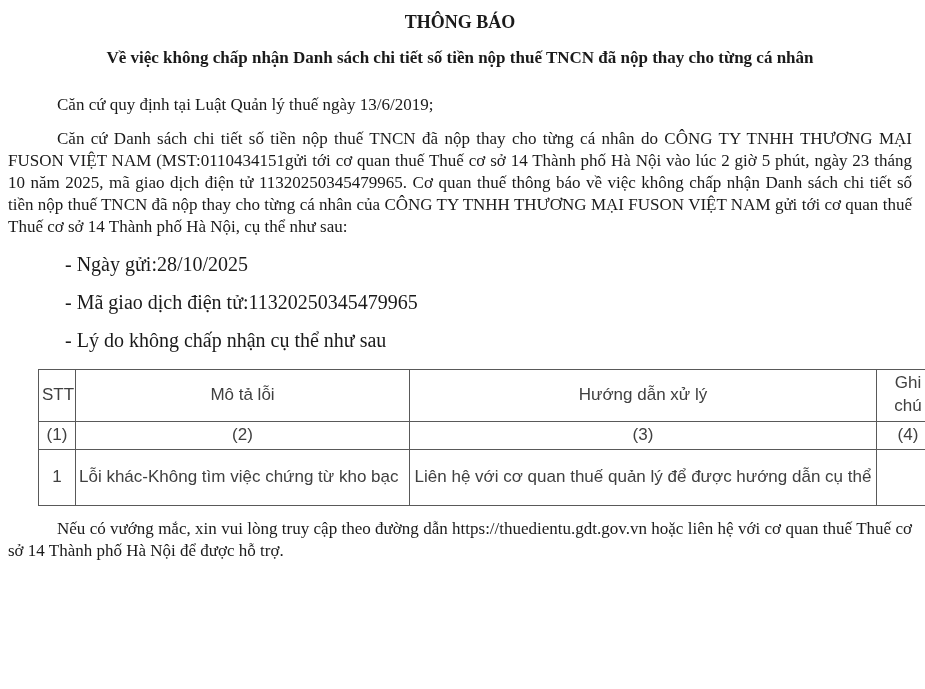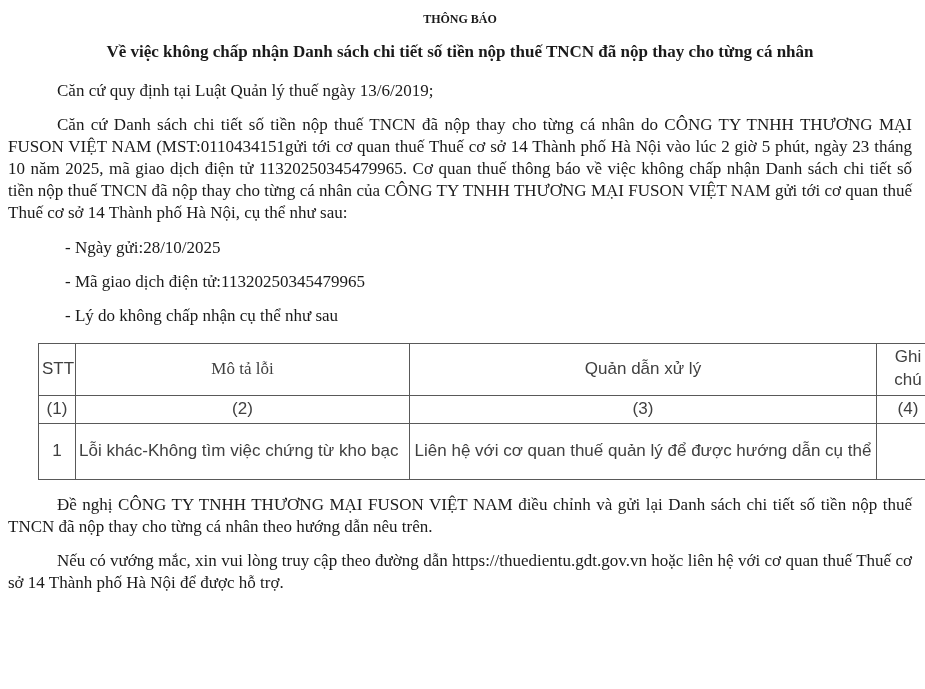--- a/index.html
+++ b/index.html
@@ -11,43 +11,43 @@
     width: 925px;
     height: 689px;
     font-family: "Liberation Serif", "DejaVu Serif", serif;
     color: #1a1a1a;
     overflow: hidden;
   }
   .doc {
     padding: 10px 13px 0 8px;
   }
   .title {
-    font-size: 12px;
+    font-size: 18px;
     font-weight: bold;
     text-align: center;
     margin: 2px 0 0 0;
   }
   .subtitle {
     font-size: 17px;
     font-weight: bold;
     text-align: center;
     margin: 15px 0 4px 0;
   }
   .para {
     font-size: 17px;
     line-height: 1.3;
     text-align: justify;
     text-indent: 49px;
     margin: 12px 0 0 0;
   }
   .para.first-after-title {
-    margin-top: 18px;
+    margin-top: 26px;
   }
   .list-item {
-    font-size: 17px;
+    font-size: 20px;
     line-height: 1.3;
     margin: 12px 0 0 57px;
   }
   table.err-table {
     border-collapse: collapse;
     table-layout: fixed;
     width: 880px;
     margin: 16px 0 0 30px;
     font-family: "Liberation Sans", "DejaVu Sans", sans-serif;
     font-size: 17px;
@@ -57,21 +57,21 @@
   table.err-table td {
     border: 1px solid #595959;
     text-align: center;
     vertical-align: middle;
     font-weight: normal;
     padding: 1px 3px;
     line-height: 1.35;
     overflow: hidden;
   }
   .col-stt     { width: 30px; }
-  .col-error   { width: 327px; font-family: Liberation Serif, serif; }
+  .col-error   { width: 327px; }
   .col-resolve { width: 460px; }
   .col-note    { width: 56px; }
   tr.head-row  { height: 52px; }
   tr.index-row { height: 28px; }
   tr.data-row  { height: 56px; }
   tr.data-row td.cell-error { text-align: left; }
   .closing-1 { margin-top: 14px; }
   .closing-2 { margin-top: 12px; }
 </style>
 </head>
@@ -87,34 +87,33 @@
 
   <p class="list-item">- Ngày gửi:28/10/2025</p>
   <p class="list-item">- Mã giao dịch điện tử:11320250345479965</p>
   <p class="list-item">- Lý do không chấp nhận cụ thể như sau</p>
 
   <table class="err-table">
     <tbody>
       <tr class="head-row">
         <th class="col-stt">STT</th>
         <th class="col-error">Mô tả lỗi</th>
-        <th class="col-resolve">Quản dẫn xử lý</th>
+        <th class="col-resolve">Hướng dẫn xử lý</th>
         <th class="col-note">Ghi chú</th>
       </tr>
       <tr class="index-row">
         <td>(1)</td>
         <td>(2)</td>
         <td>(3)</td>
         <td>(4)</td>
       </tr>
       <tr class="data-row">
         <td>1</td>
         <td class="cell-error">Lỗi khác-Không tìm việc chứng từ kho bạc</td>
         <td>Liên hệ với cơ quan thuế quản lý để được hướng dẫn cụ thể</td>
         <td></td>
       </tr>
     </tbody>
   </table>
 
-  <p class="para closing-1">Đề nghị CÔNG TY TNHH THƯƠNG MẠI FUSON VIỆT NAM điều chỉnh và gửi lại Danh sách chi tiết số tiền nộp thuế TNCN đã nộp thay cho từng cá nhân theo hướng dẫn nêu trên.</p>
   <p class="para closing-2">Nếu có vướng mắc, xin vui lòng truy cập theo đường dẫn https://thuedientu.gdt.gov.vn hoặc liên hệ với cơ quan thuế Thuế cơ sở 14 Thành phố Hà Nội để được hỗ trợ.</p>
 
 </div>
 
 </body></html>

